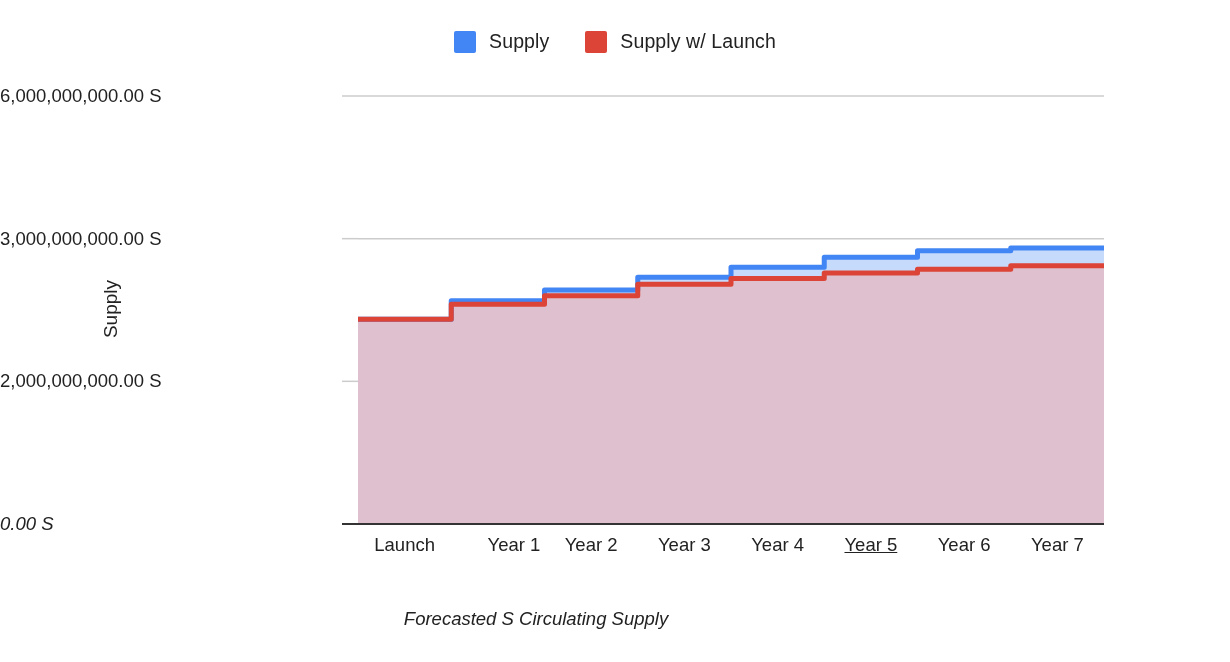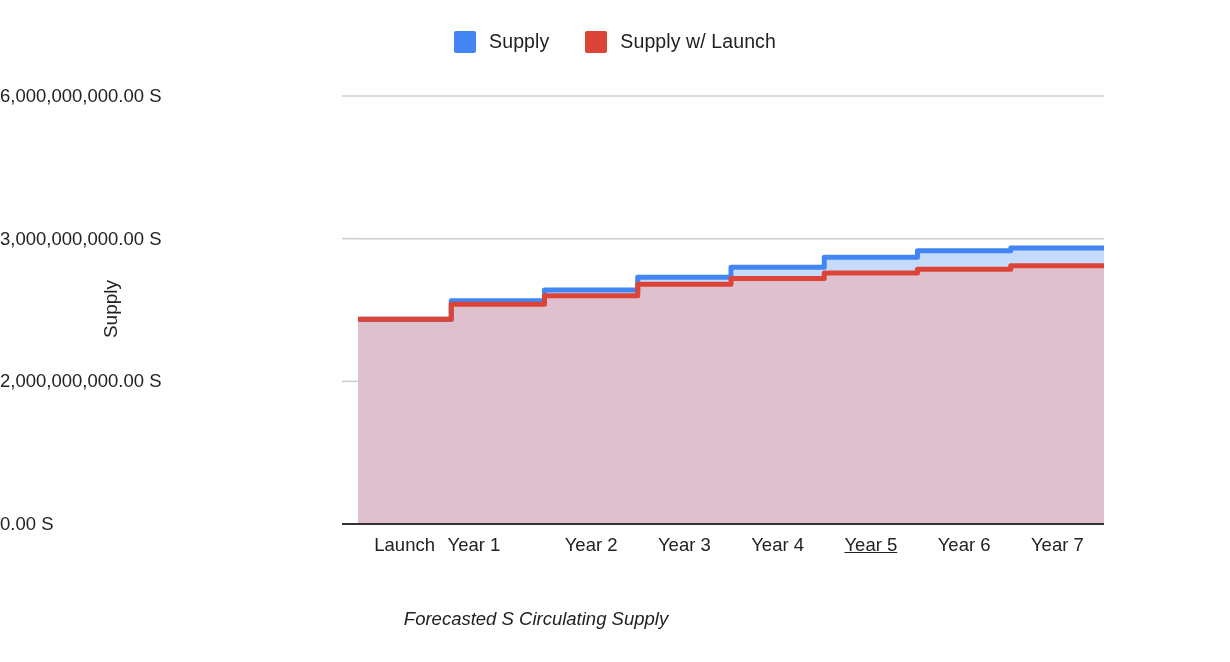--- a/index.html
+++ b/index.html
@@ -154,26 +154,26 @@
   </div>
 
   <div class="y-axis-title">
     <span>Supply</span>
   </div>
 
   <div class="y-ticks" id="y-ticks">
       <div class="y-tick" style="top: 96px;">6,000,000,000.00 S</div>
       <div class="y-tick" style="top: 238.667px;">3,000,000,000.00 S</div>
       <div class="y-tick" style="top: 381.333px;">2,000,000,000.00 S</div>
-      <div class="y-tick" style="top: 524px;">0.00 S</div>
+      <div class="y-tick" style="top: 524px; font-style: italic;">0.00 S</div>
     </div>
 
   <div class="x-ticks" id="x-ticks">
       <div class="x-tick" style="left: 404.625px;">Launch</div>
-      <div class="x-tick" style="left: 474px;">Year 1</div>
+      <div class="x-tick" style="left: 514px;">Year 1</div>
       <div class="x-tick" style="left: 591.125px;">Year 2</div>
       <div class="x-tick" style="left: 684.375px; text-align: right;">Year 3</div>
       <div class="x-tick" style="left: 777.625px;">Year 4</div>
       <div class="x-tick" style="left: 870.875px; text-decoration: underline;">Year 5</div>
       <div class="x-tick" style="left: 964.125px;">Year 6</div>
       <div class="x-tick" style="left: 1057.38px;">Year 7</div>
     </div>
 
   <svg id="plot-svg" viewBox="0 0 1230 662" preserveAspectRatio="none" aria-hidden="true">
     <g id="gridlines">

